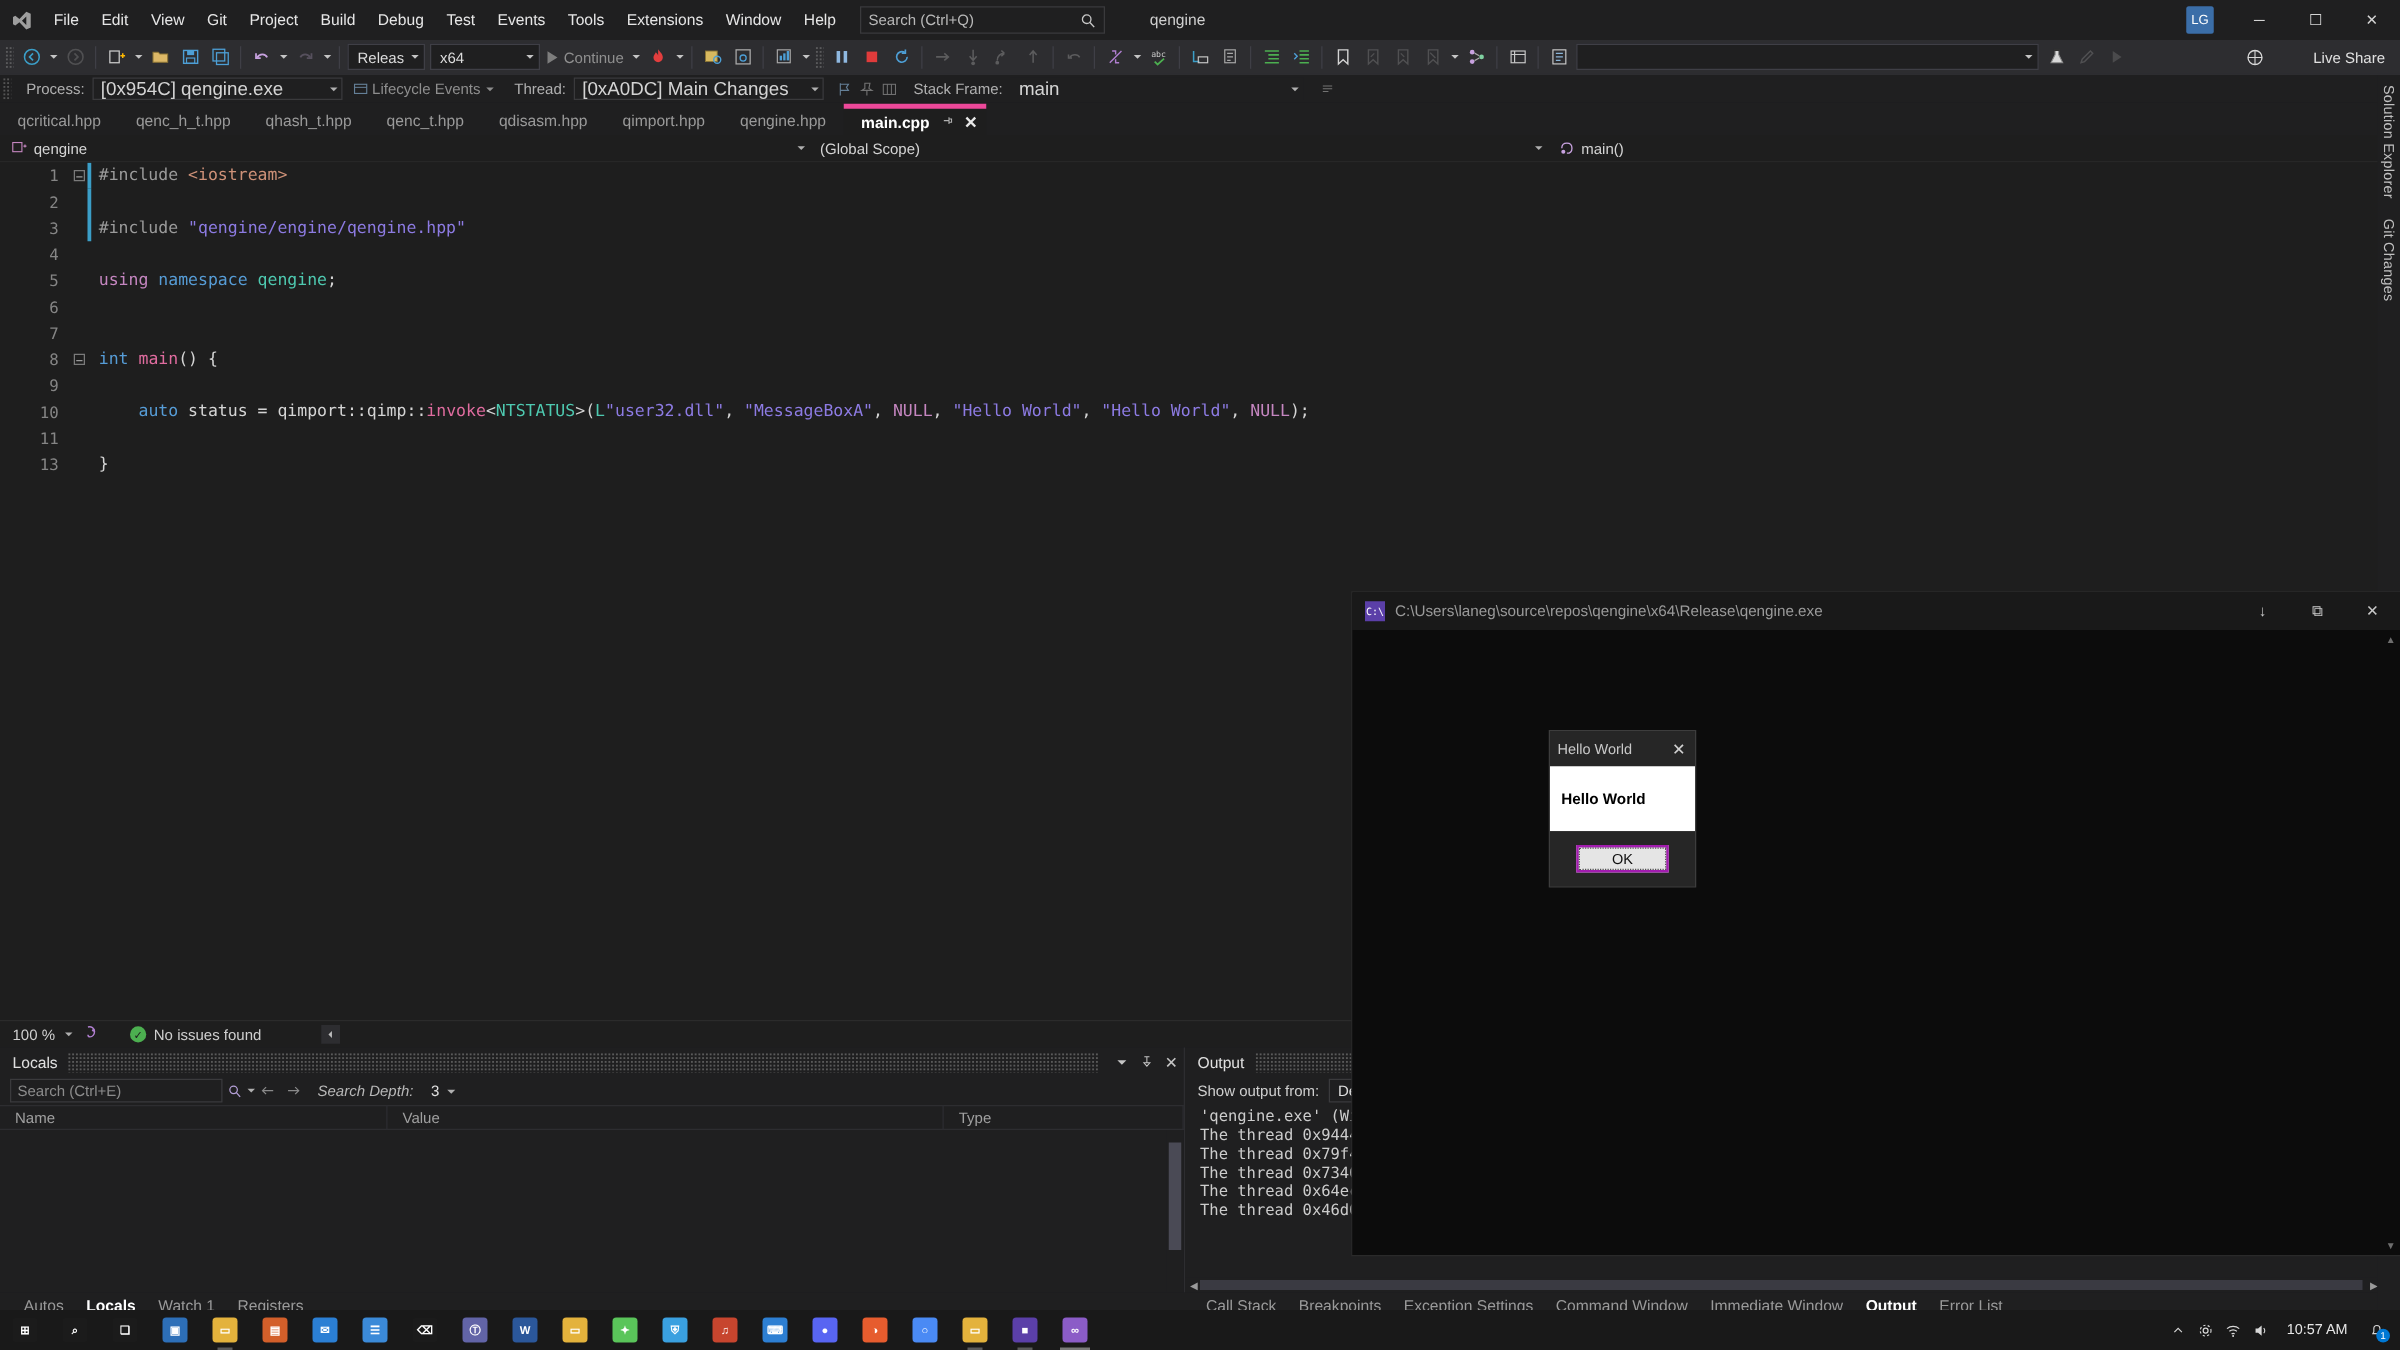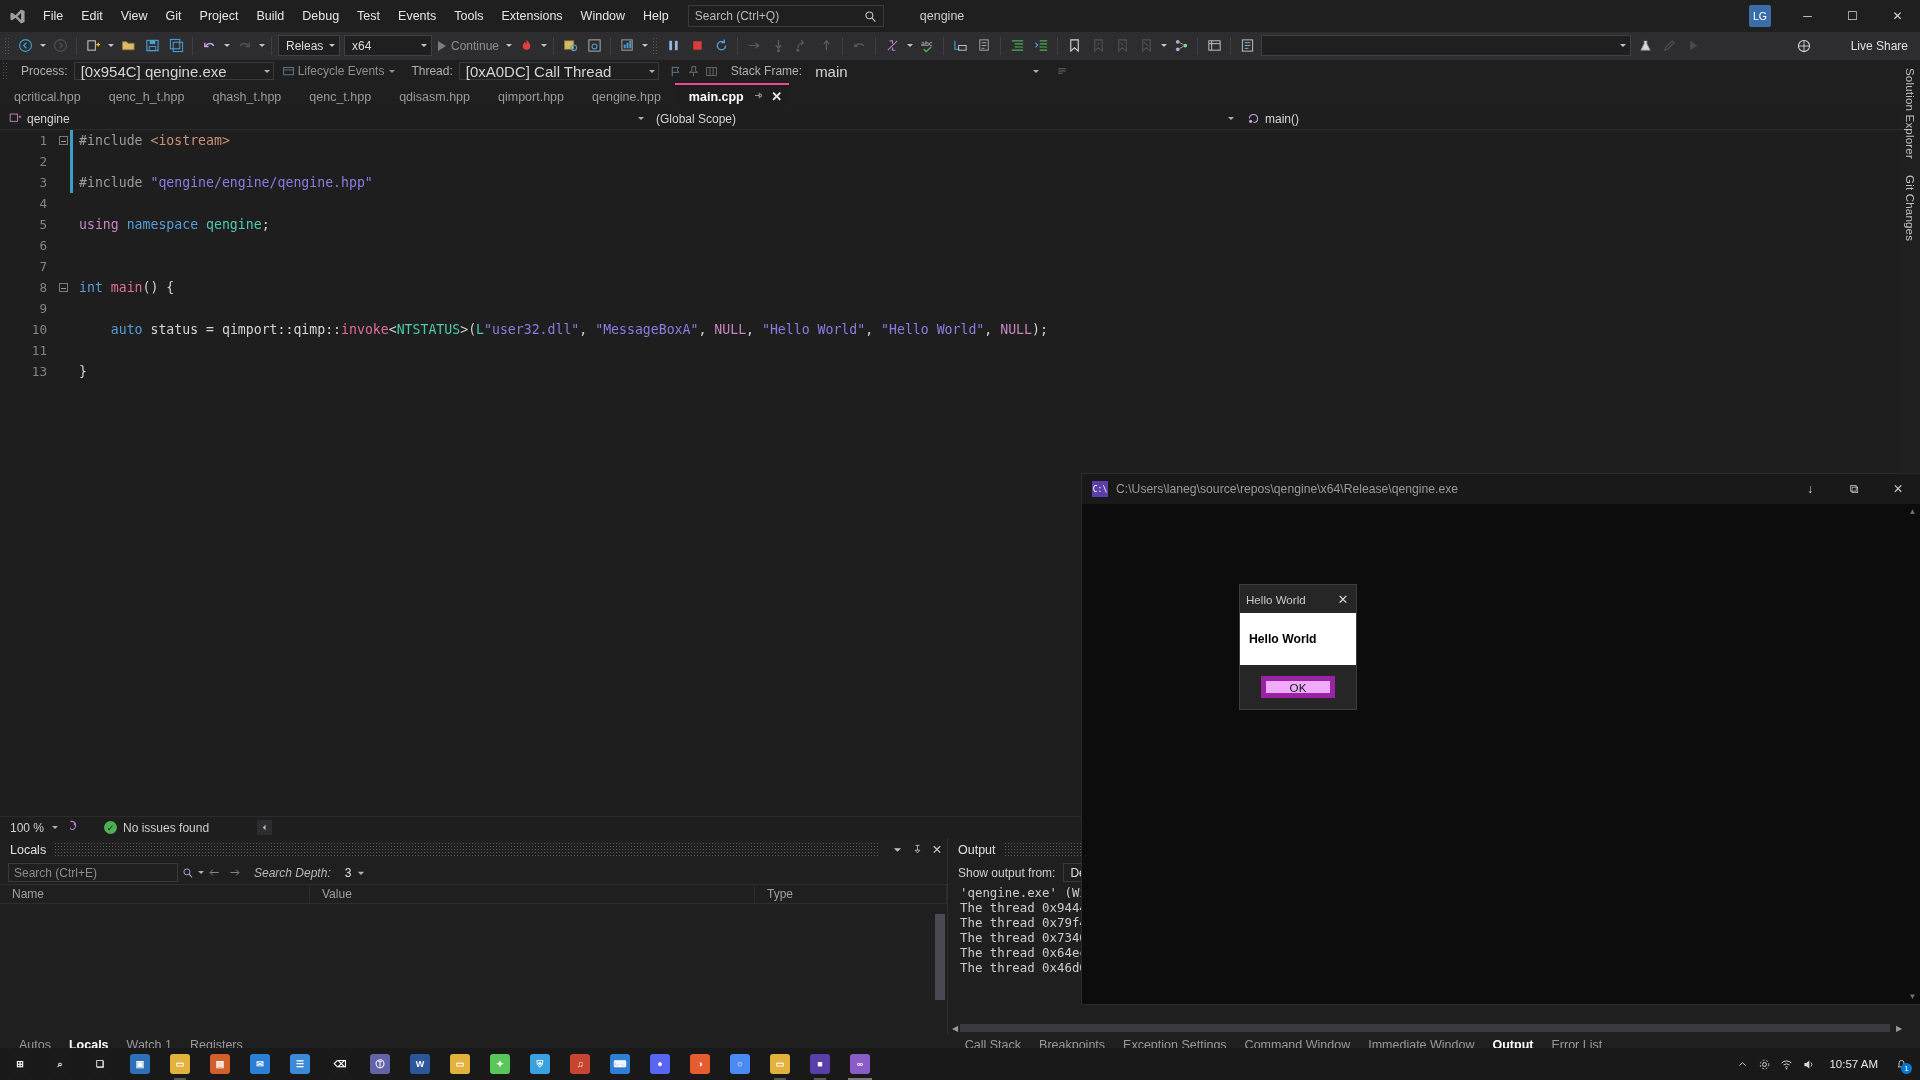--- a/index.html
+++ b/index.html
@@ -88,21 +88,21 @@
   .ctx-icon { width:18px; height:18px; display:flex; align-items:center; justify-content:center; opacity:.65; }
   .ctx-lifecycle { color:#8e8e8e; padding:0 6px; display:flex; align-items:center; }
 
   
   .tabstrip { height:26px; background:#1f1f20; display:flex; align-items:flex-end; flex:0 0 26px; }
   .tab {
     height:25px; display:flex; align-items:center; padding:0 14px; color:#9a9a9a;
     font-size:12.5px; white-space:nowrap; border-top:2px solid transparent;
   }
   .tab.active {
-    background:#1e1e1e; color:#ffffff; border-top:2px solid #ec4899; font-weight:600;
+    background:#1e1e1e; color:#ffffff; border-top:4px solid #ec4899; font-weight:600;
     padding-right:5px;
   }
   .tab .pin { margin-left:9px; opacity:.8; }
   .tab .x { margin-left:6px; font-size:13px; opacity:.9; width:14px; text-align:center; }
 
   
   .navbar { height:22px; background:#1e1e1e; display:flex; align-items:center; flex:0 0 22px;
             border-bottom:1px solid #2b2b2b; font-size:12px; }
   .nav-combo { display:flex; align-items:center; height:22px; color:#d4d4d4; padding:0 6px; position:relative; }
   .nav-combo .cc { margin-left:auto; border-left:3.2px solid transparent; border-right:3.2px solid transparent;
@@ -268,21 +268,21 @@
   }
   .mb-title .t { flex:1; white-space:nowrap; }
   .mb-close { width:26px; height:28px; display:flex; align-items:center; justify-content:center;
               color:#d0d0d0; font-size:13px; }
   .mb-body {
     background:#ffffff; color:#000000; height:52px; display:flex; align-items:center;
     padding-left:9px; font-size:12.2px; font-weight:bold;
   }
   .mb-foot { height:44px; background:#262626; display:flex; align-items:center; justify-content:center; }
   .mb-ok {
-    width:74px; height:22px; background:#f0abfc; border:5px solid #a21caf; color:#111111;
+    width:74px; height:22px; background:#e5e5e5; border:2px solid #a21caf; color:#111111;
     display:flex; align-items:center; justify-content:center; font-size:11.6px;
     outline:1px dotted #555; outline-offset:-3px;
   }
 
   
   .taskbar {
     position:absolute; left:0; bottom:0; width:1920px; height:32px; background:#191919;
     display:flex; align-items:center; z-index:40;
   }
   .tbi {
@@ -616,21 +616,21 @@
         <svg viewBox="0 0 16 16" width="13" height="13">
             <rect x="2" y="3" width="12" height="9" fill="none" stroke="#8ab4d8" stroke-width="1.1"></rect>
             <path d="M2 6h12" stroke="#8ab4d8" stroke-width="1"></path>
           </svg>
       </span>
       <span>Lifecycle Events</span>
       <span class="cc" style="margin-left:5px;border-left:3px solid transparent;border-right:3px solid transparent;border-top:3.4px solid #8e8e8e;"></span>
     </div>
     <span class="ctx-label">Thread:</span>
     <div class="ctx-combo ctx-thread">
-      <span class="cv">[0xA0DC] Call Thread</span>
+      <span class="cv">[0xA0DC] Main Changes</span>
       <span class="cc"></span>
     </div>
     <span class="ctx-icon" style="margin-left:8px">
       <svg viewBox="0 0 16 16" width="13" height="13">
           <path d="M4 2v12M4 3h8l-2 3 2 3H4" fill="none" stroke="#8ab4d8" stroke-width="1.1"></path>
         </svg>
     </span>
     <span class="ctx-icon">
       <svg viewBox="0 0 16 16" width="13" height="13">
           <path d="M6 2h5l-1 5 3 2H3l3-2z" fill="none" stroke="#a0a0a0" stroke-width="1.1"></path>

